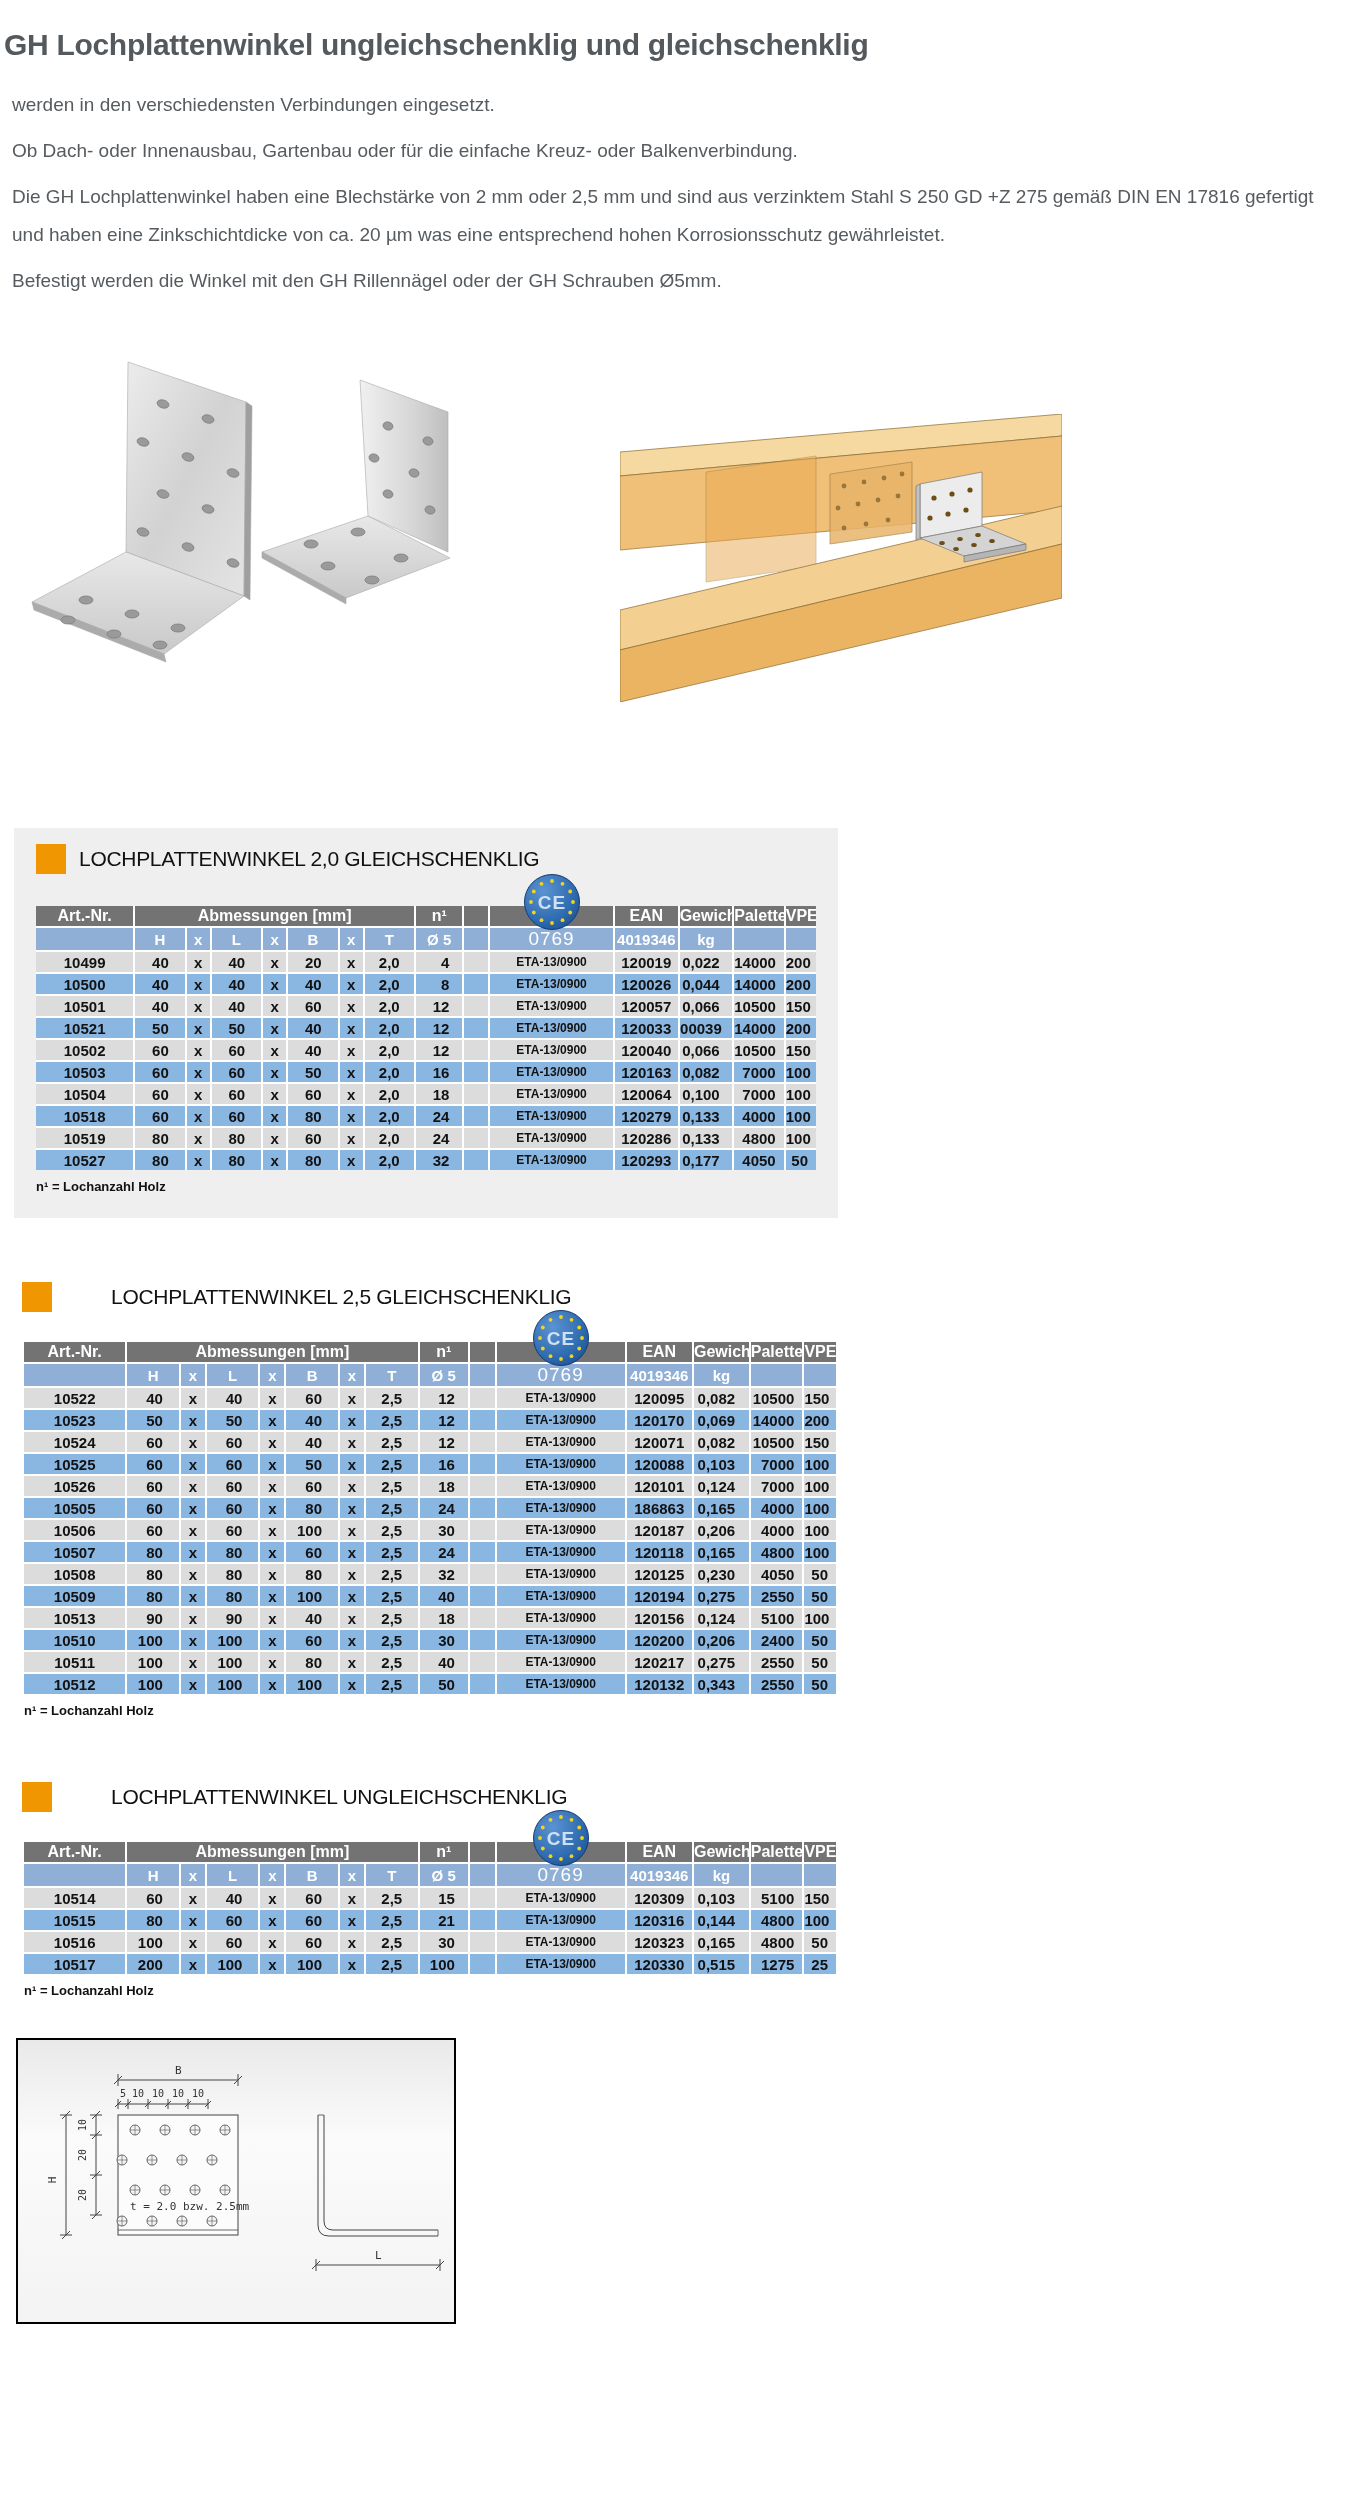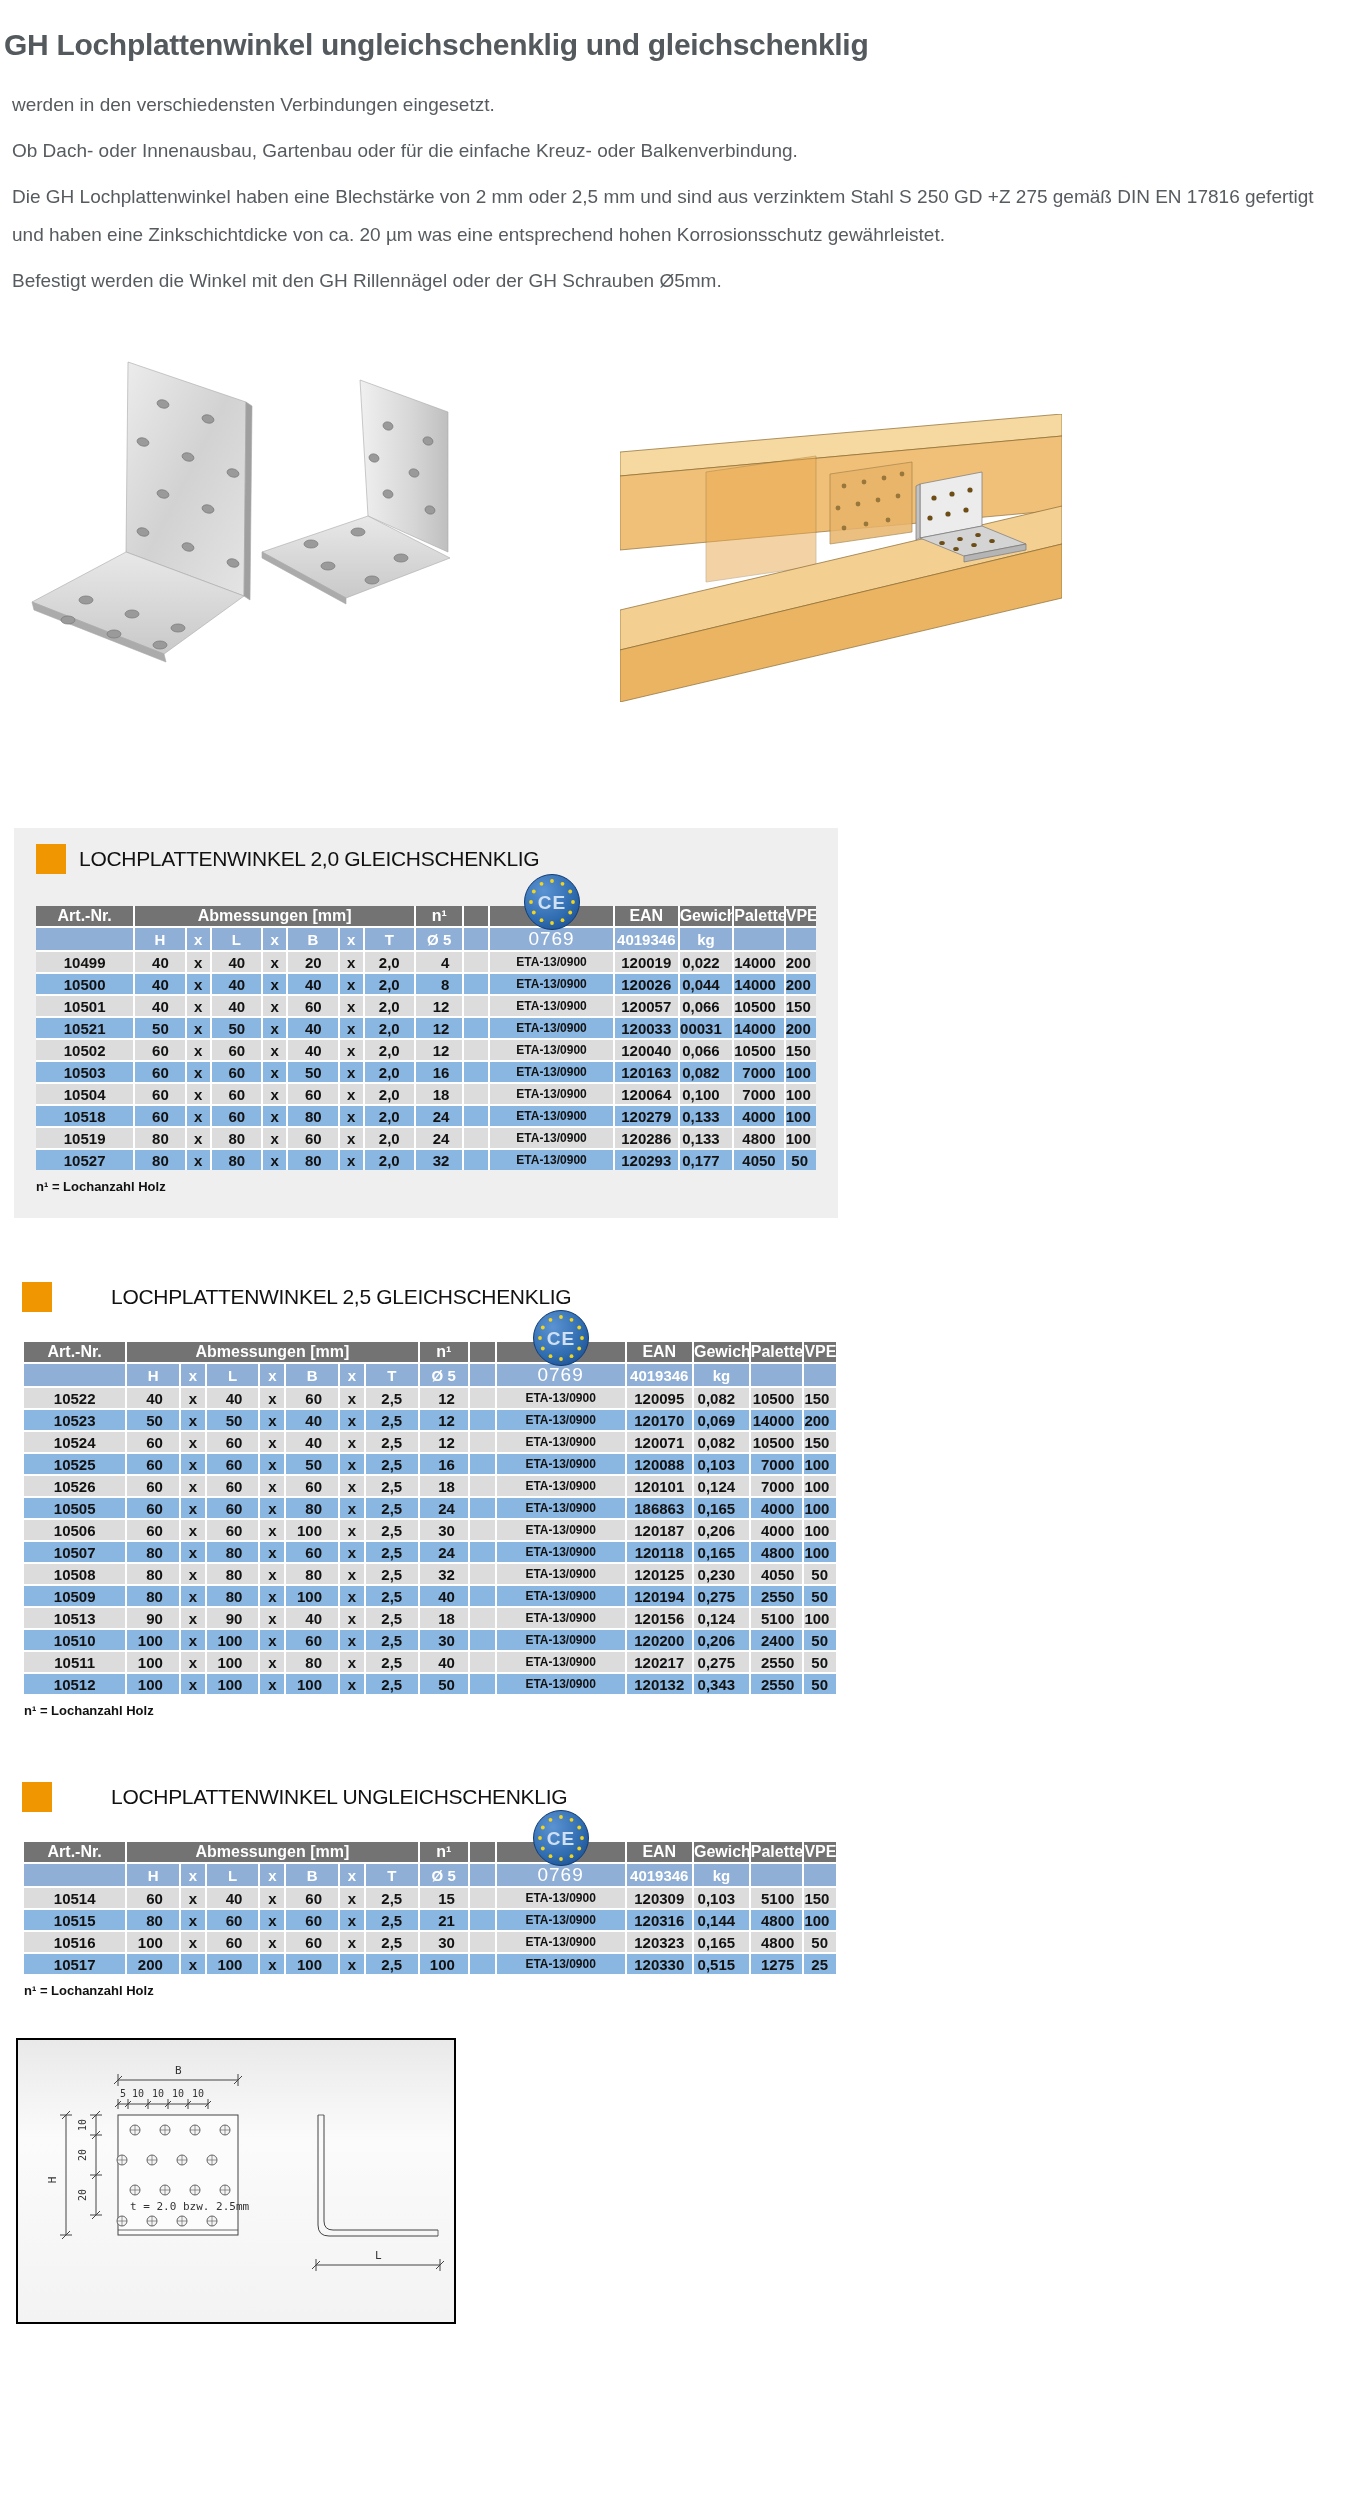--- a/index.html
+++ b/index.html
@@ -311,21 +311,21 @@
             <td class="x">x</td>
             <td class="num">50</td>
             <td class="x">x</td>
             <td class="num">40</td>
             <td class="x">x</td>
             <td class="t">2,0</td>
             <td class="n">12</td>
             <td class="gap"></td>
             <td class="eta">ETA-13/0900</td>
             <td class="ean">120033</td>
-            <td class="gew">00031</td>
+            <td class="gew">00039</td>
             <td class="pal">14000</td>
             <td class="vpe">200</td>
           </tr>
           <tr class="g">
             <td class="art">10502</td>
             <td class="num">60</td>
             <td class="x">x</td>
             <td class="num">60</td>
             <td class="x">x</td>
             <td class="num">40</td>

